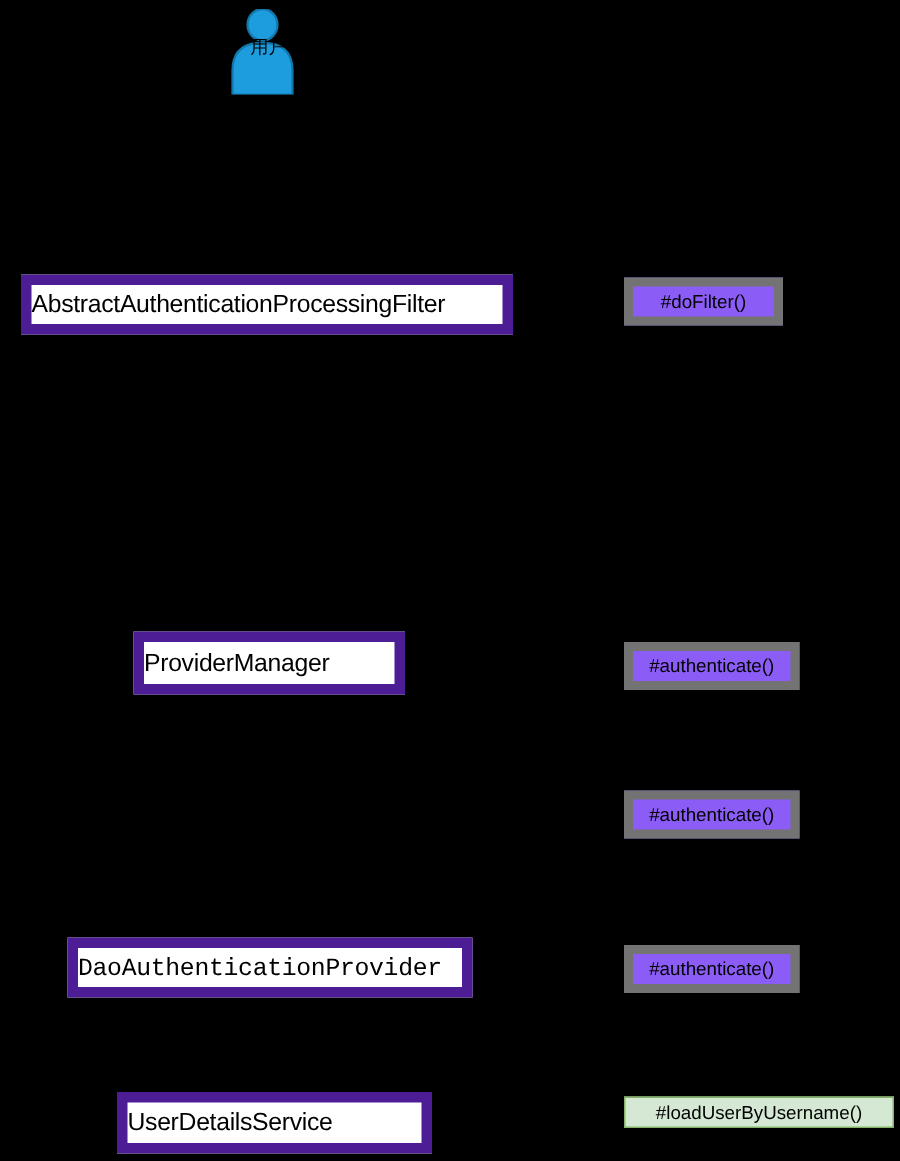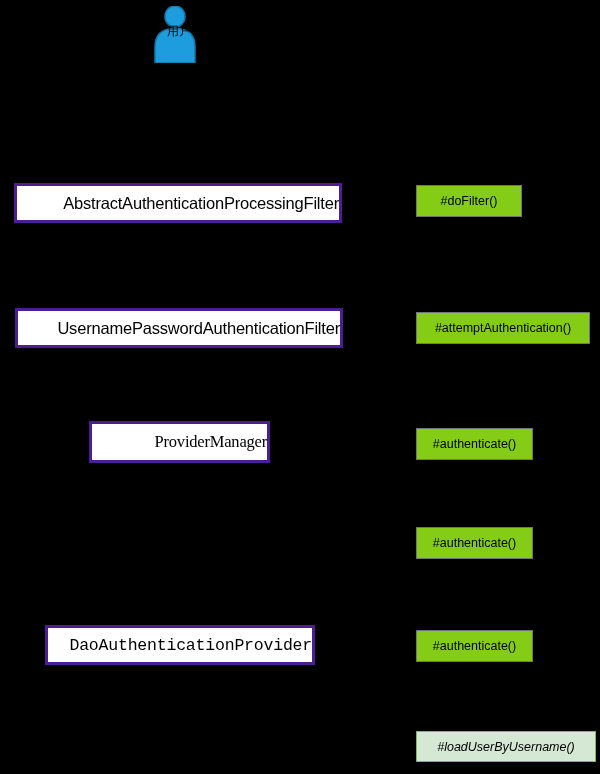--- a/index.html
+++ b/index.html
@@ -8,35 +8,35 @@
     background: #000000;
     font-family: "Liberation Sans", sans-serif;
     position: relative;
     overflow: hidden;
   }
   .canvas { position: absolute; inset: 0; }
 
   .class-box {
     position: absolute;
     background: #ffffff;
-    border: 3px solid #4c1d95;
+    border: 7px solid #4c1d95;
     box-sizing: border-box;
     display: flex;
     align-items: center;
-    justify-content: flex-end;
+    justify-content: flex-start;
     color: #000000;
     font-size: 16.5px;
     letter-spacing: -0.2px;
     white-space: nowrap;
   }
 
   .method-box {
     position: absolute;
-    background: #84cc16;
-    border: 1px solid #737373;
+    background: #8b5cf6;
+    border: 6px solid #737373;
     box-sizing: border-box;
     display: flex;
     align-items: center;
     justify-content: center;
     color: #000000;
     font-size: 12.5px;
     white-space: nowrap;
   }
   .method-box.green {
     background: #d5e8d4;
@@ -54,61 +54,58 @@
     width: 44px;
     text-align: center;
     color: #000000;
     font-size: 12px;
     line-height: 14px;
   }
 
   
   #cls0 { left: 14px;  top: 183px; width: 328px; height: 40px; }
   #cls1 { left: 15px;  top: 308px; width: 328px; height: 40px; }
-  #cls2 { left: 89px;  top: 421px; width: 181px; height: 42px; font-family: Liberation Serif, serif; }
+  #cls2 { left: 89px;  top: 421px; width: 181px; height: 42px; }
   #cls3 { left: 2px;   top: 524px; width: 354px; height: 40px; }
   #cls4 { left: 45px;  top: 625px; width: 270px; height: 40px; font-family: Liberation Mono, monospace; }
   #cls5 { left: 78px;  top: 728px; width: 210px; height: 41px; }
 
   #mth0 { left: 416px; top: 185px; width: 106px; height: 32px; }
   #mth1 { left: 416px; top: 312px; width: 174px; height: 32px; }
   #mth2 { left: 416px; top: 428px; width: 117px; height: 32px; }
   #mth3 { left: 416px; top: 527px; width: 117px; height: 32px; }
   #mth4 { left: 416px; top: 630px; width: 117px; height: 32px; }
-  #mth5 { left: 416px; top: 731px; width: 180px; height: 31px; font-style: italic; }
+  #mth5 { left: 416px; top: 731px; width: 180px; height: 21px; }
 </style>
 </head>
 <body>
 
 <div class="canvas">
 
   <svg class="actor" viewBox="0 0 44 57" xmlns="http://www.w3.org/2000/svg">
     <ellipse cx="22" cy="10.5" rx="10" ry="10.5" fill="#1e9dde" stroke="#1278ab" stroke-width="1.5"></ellipse>
     <path d="M 2 57 L 2 41 Q 2 22.5 22 22.5 Q 42 22.5 42 41 L 42 57 Z" fill="#1e9dde" stroke="#1278ab" stroke-width="1.5"></path>
   </svg>
   <div class="actor-label">用户</div>
 
   <div id="cls0" class="class-box">
     <span>AbstractAuthenticationProcessingFilter</span>
   </div>
-  <div id="cls1" class="class-box">
-    <span>UsernamePasswordAuthenticationFilter</span>
-  </div>
   <div id="cls2" class="class-box">
     <span>ProviderManager</span>
   </div>
   <div id="cls4" class="class-box">
     <span>DaoAuthenticationProvider</span>
   </div>
+  <div id="cls5" class="class-box">
+    <span>UserDetailsService</span>
+  </div>
 
   <div id="mth0" class="method-box">
     <span>#doFilter()</span>
-  </div>
-  <div id="mth1" class="method-box">
-    <span>#attemptAuthentication()</span>
   </div>
   <div id="mth2" class="method-box">
     <span>#authenticate()</span>
   </div>
   <div id="mth3" class="method-box">
     <span>#authenticate()</span>
   </div>
   <div id="mth4" class="method-box">
     <span>#authenticate()</span>
   </div>

